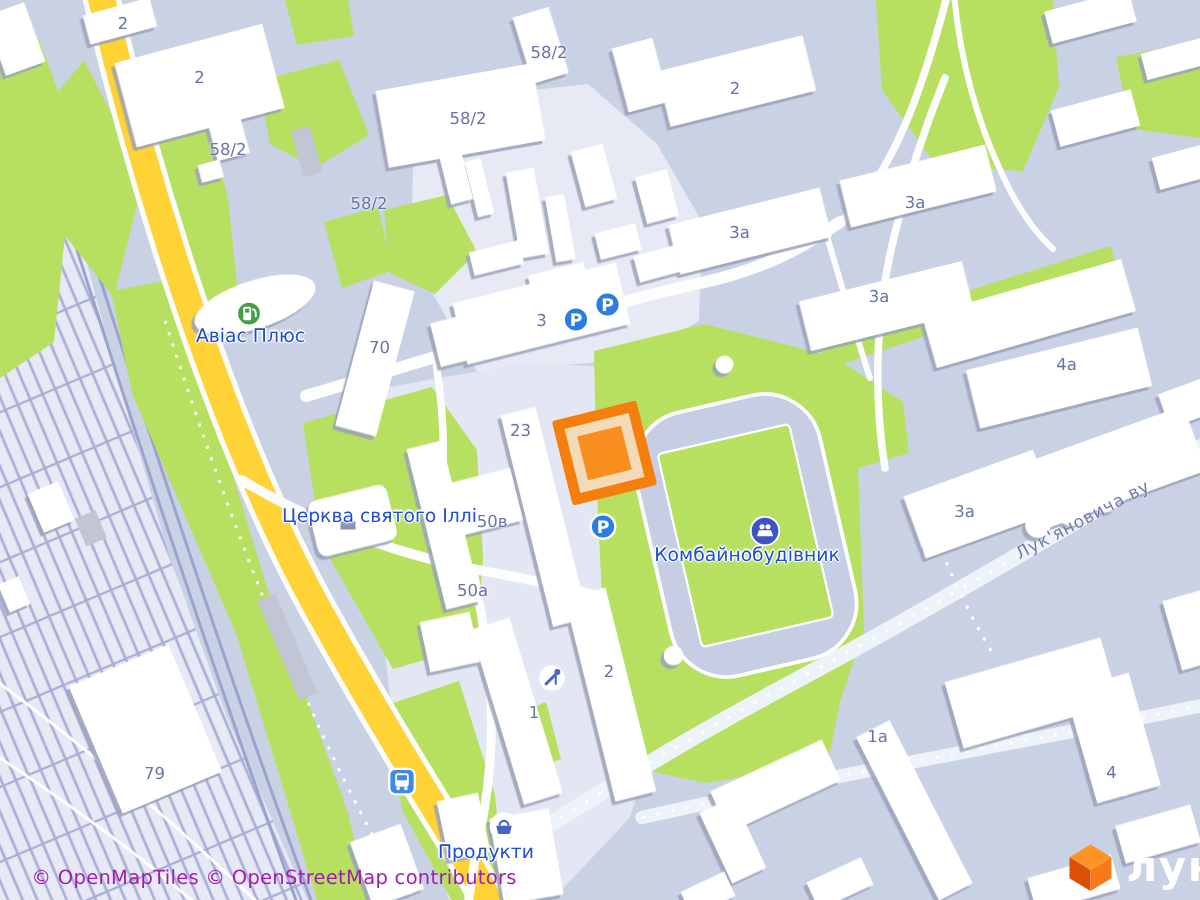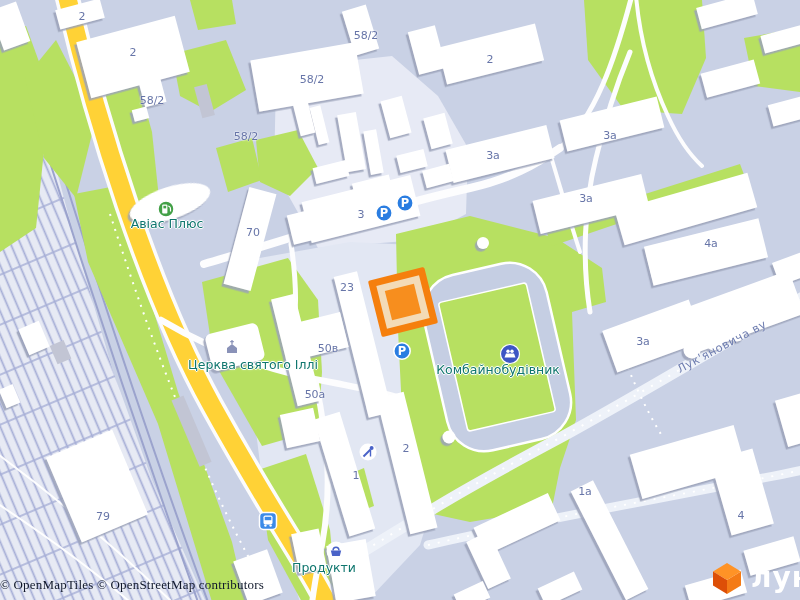--- a/index.html
+++ b/index.html
@@ -8,31 +8,31 @@
     background:#c9d1e5;
     font-family:"DejaVu Sans","Liberation Sans",sans-serif;
   }
   .map svg.base{position:absolute;left:0;top:0;}
   .lbl{position:absolute;transform:translate(-50%,-50%);white-space:nowrap;line-height:1;}
   .num{
     color:#6775a8;font-size:11px;
     text-shadow:0 0 2px rgba(255,255,255,.9),0 0 2px rgba(255,255,255,.9);
   }
   .poi{
-    color:#0f766e;font-size:12.5px;
+    color:#1d4ed8;font-size:12.5px;
     text-shadow:1px 0 0 #fff,-1px 0 0 #fff,0 1px 0 #fff,0 -1px 0 #fff,0 0 3px #fff;
   }
   .street{
     color:#6e7db0;font-size:11.5px;letter-spacing:.5px;
     transform:translate(-50%,-50%) rotate(-28deg);
     text-shadow:0 0 2px rgba(255,255,255,.85);
   }
   .attr{
-    position:absolute;left:0;bottom:7px;
-    font-size:13px;color:#0f172a;letter-spacing:.2px;font-family:Liberation Serif, serif;
+    position:absolute;left:21px;bottom:7px;
+    font-size:13px;color:#a21caf;letter-spacing:.2px;
   }
   .logo{
     position:absolute;left:710px;top:561px;
     display:flex;align-items:center;gap:7px;
   }
   .logo .logo-text{
     color:#fff;font-weight:bold;font-size:28px;letter-spacing:1px;line-height:1;
   }
 </style>
 </head>
@@ -261,21 +261,21 @@
   <div class="lbl num" style="left:328px;top:348px">50в</div>
   <div class="lbl num" style="left:643px;top:341px">3а</div>
   <div class="lbl num" style="left:315px;top:394px">50а</div>
   <div class="lbl num" style="left:406px;top:448px">2</div>
   <div class="lbl num" style="left:356px;top:475px">1</div>
   <div class="lbl num" style="left:585px;top:491px">1а</div>
   <div class="lbl num" style="left:741px;top:515px">4</div>
   <div class="lbl num" style="left:103px;top:516px">79</div>
 
   <div class="lbl poi" style="left:167px;top:224px">Авіас Плюс</div>
-  <div class="lbl poi" style="left:253px;top:365px">Церква святого Іллі</div>
+  <div class="lbl poi" style="left:253px;top:344px">Церква святого Іллі</div>
   <div class="lbl poi" style="left:498px;top:370px">Комбайнобудівник</div>
   <div class="lbl poi" style="left:324px;top:568px">Продукти</div>
 
   <div class="lbl street" style="left:722px;top:347px">Лук'яновича ву</div>
 
   <div class="attr">© OpenMapTiles © OpenStreetMap contributors</div>
 
   <div class="logo">
     <svg width="34" height="34" viewBox="0 0 34 34">
       <polygon points="17,2 31,10.5 17,19 3,10.5" fill="#ff9326"></polygon>

